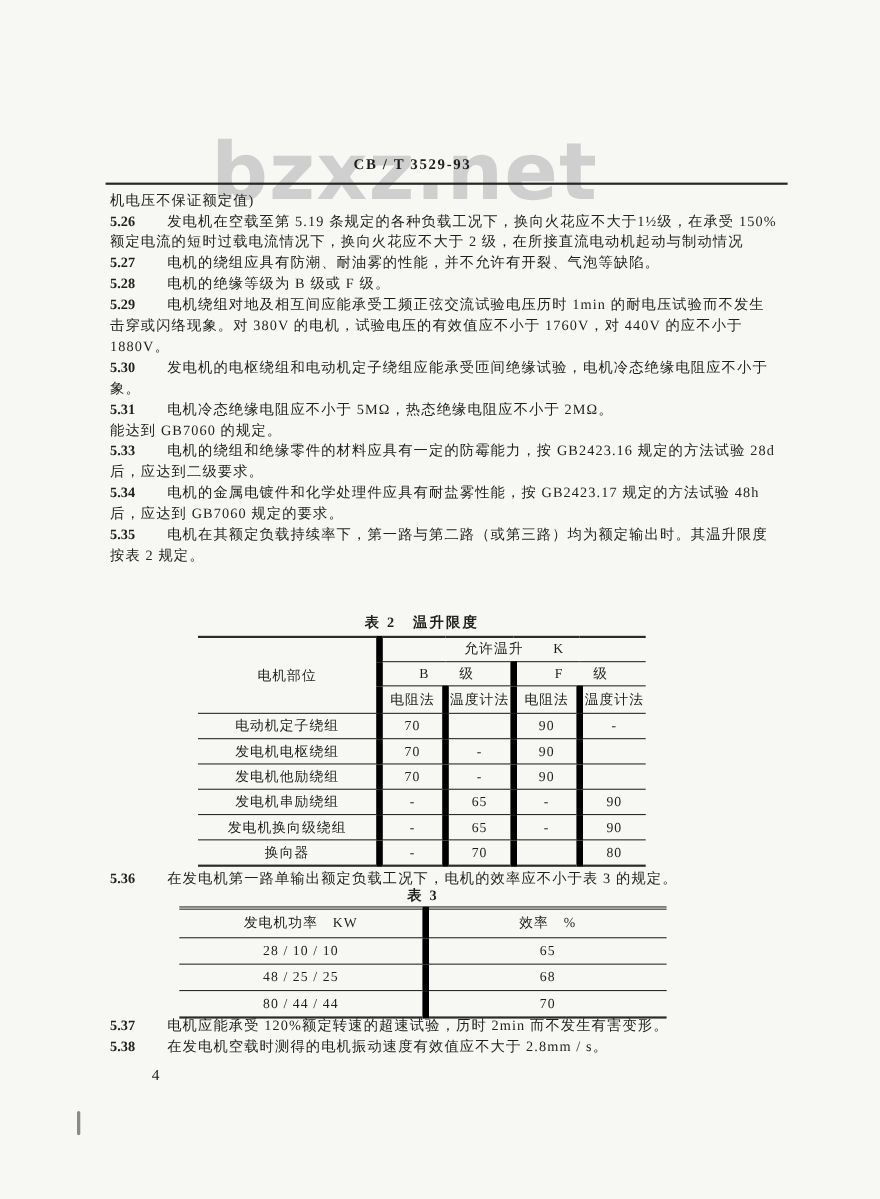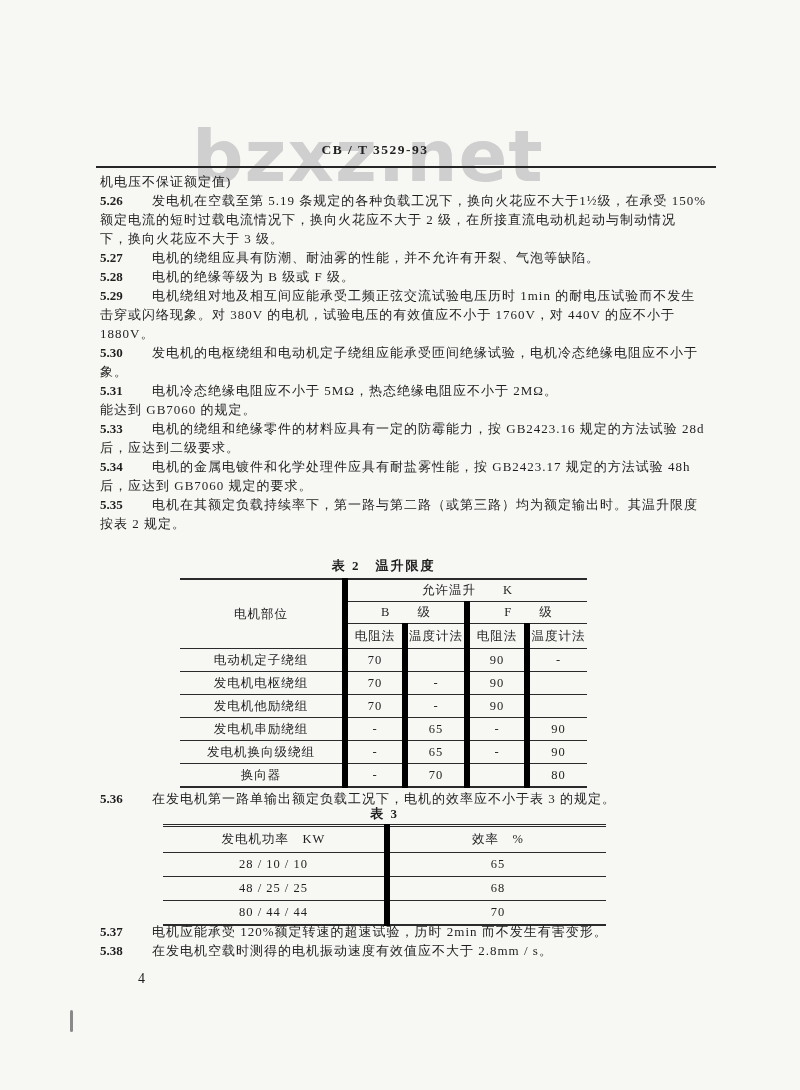--- a/index.html
+++ b/index.html
@@ -61,21 +61,20 @@
 
     <div class="content">
 
       <div class="clause">
         <div class="cl-line">机电压不保证额定值)</div>
       </div>
 
       <div class="clause">
         <div class="cl-line"><b class="cnum">5.26</b><span>发电机在空载至第 5.19 条规定的各种负载工况下，换向火花应不大于1½级，在承受 150%</span></div>
         <div class="cl-line">额定电流的短时过载电流情况下，换向火花应不大于 2 级，在所接直流电动机起动与制动情况</div>
-        <div class="cl-line">下，换向火花应不大于 3 级。</div>
       </div>
 
       <div class="clause">
         <div class="cl-line"><b class="cnum">5.27</b><span>电机的绕组应具有防潮、耐油雾的性能，并不允许有开裂、气泡等缺陷。</span></div>
       </div>
 
       <div class="clause">
         <div class="cl-line"><b class="cnum">5.28</b><span>电机的绝缘等级为 B 级或 F 级。</span></div>
       </div>
 

